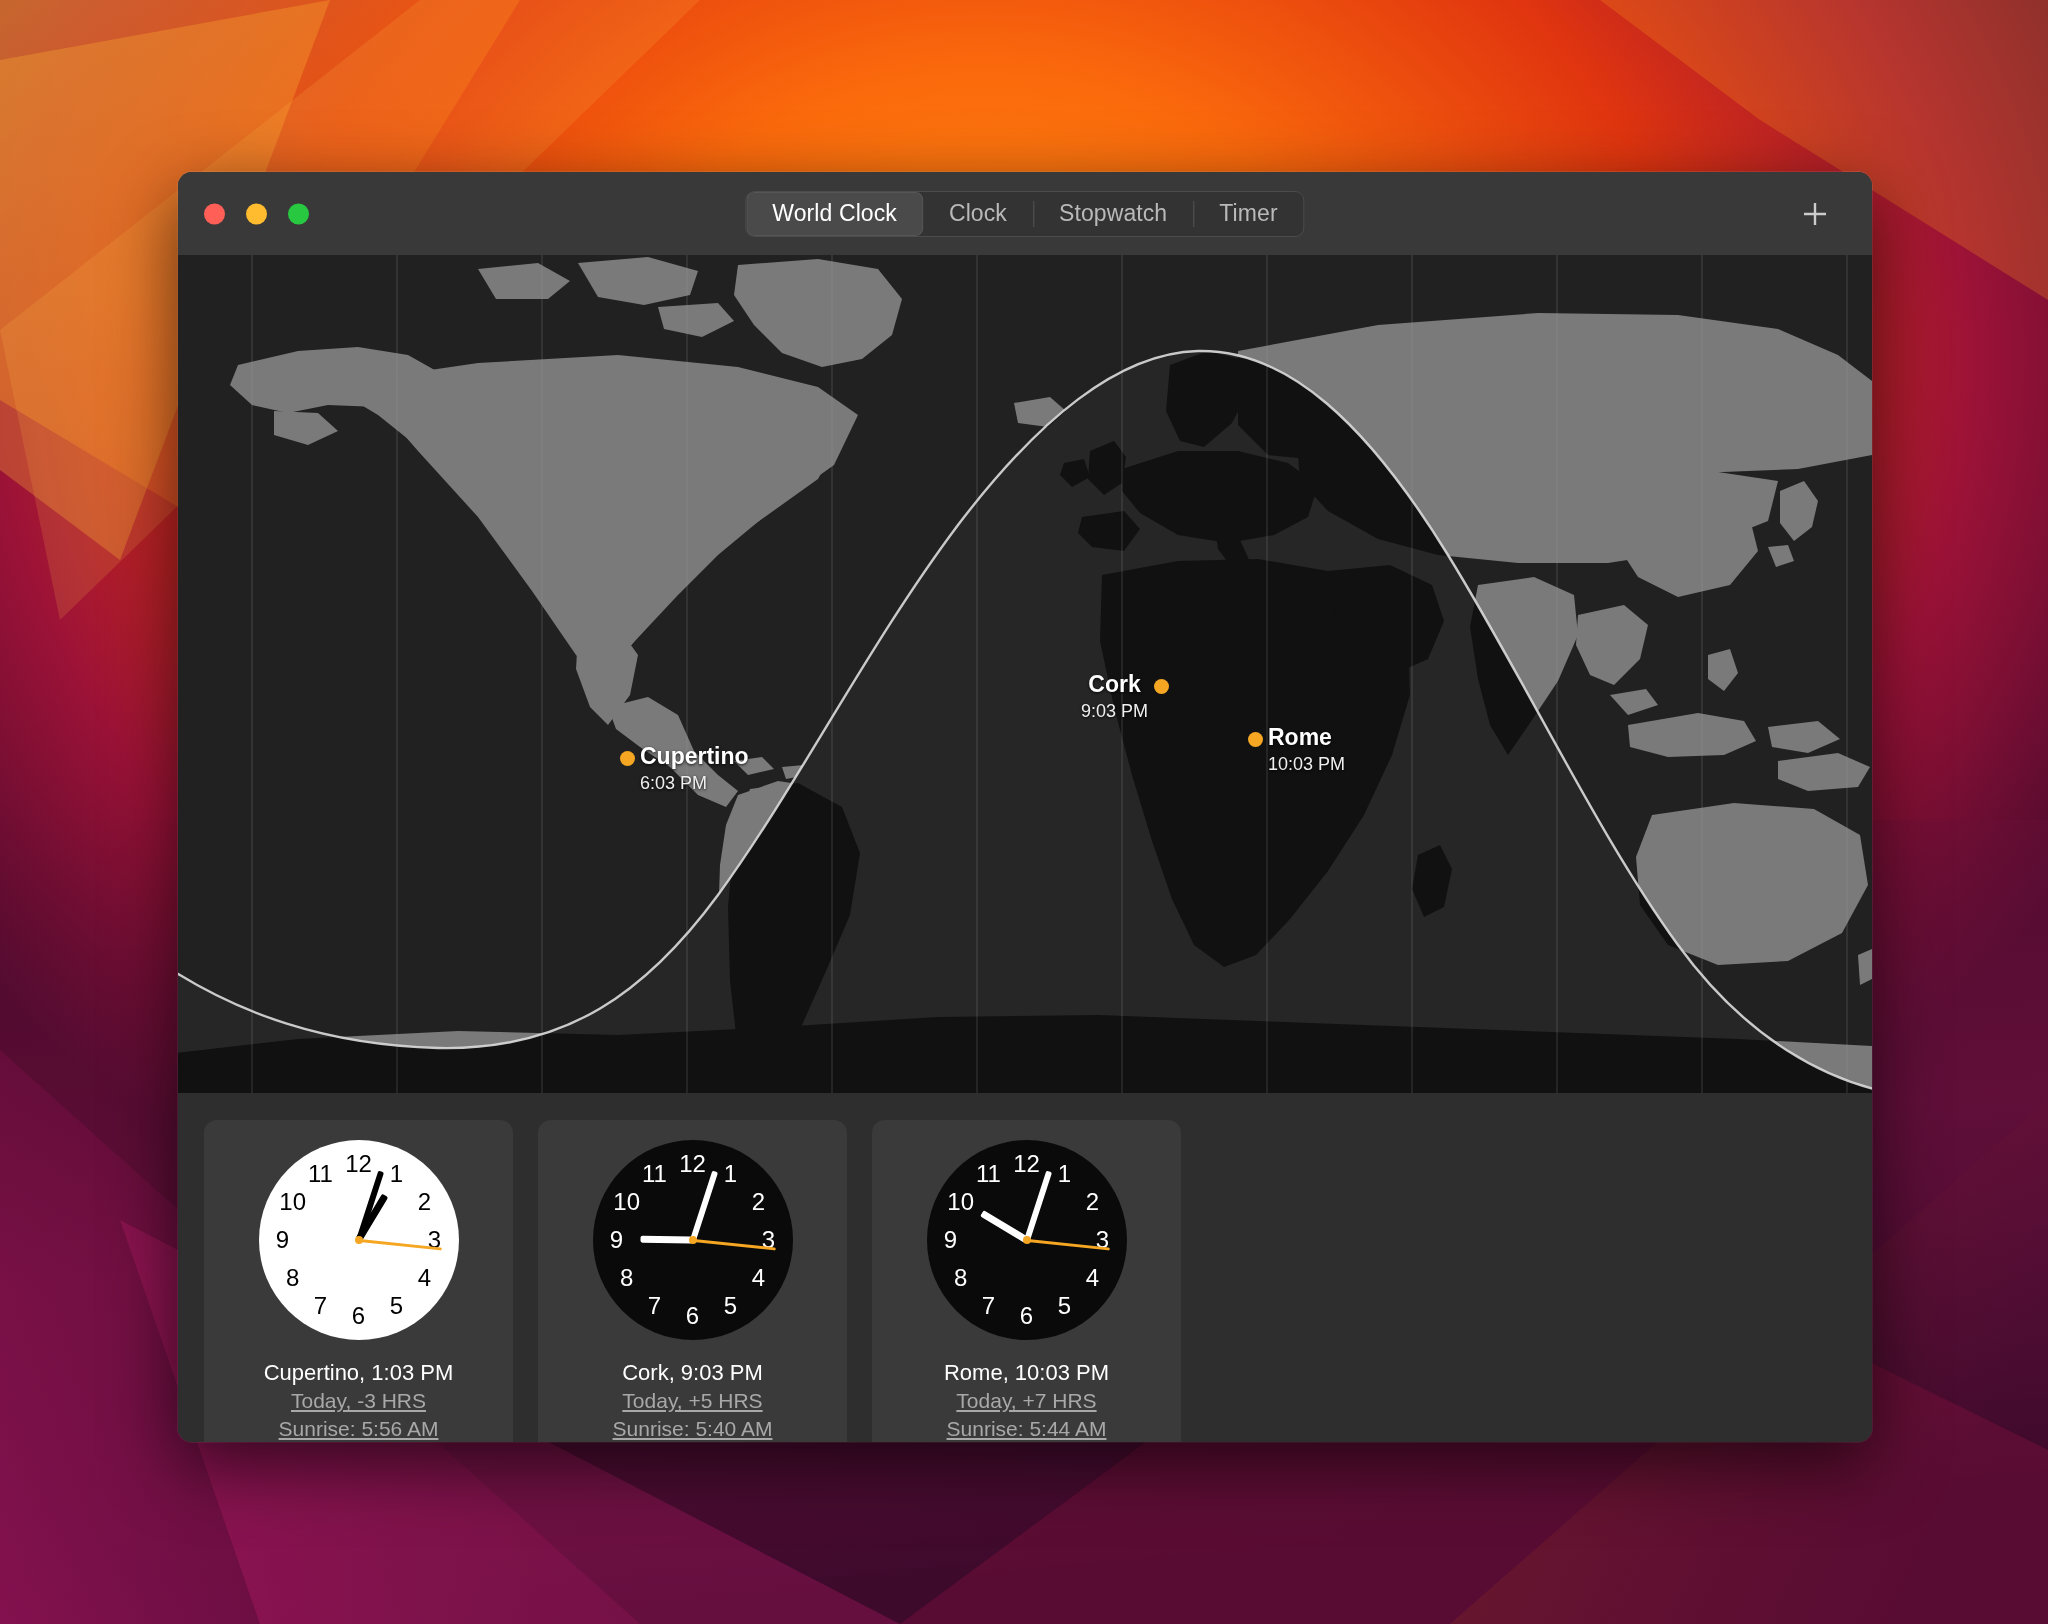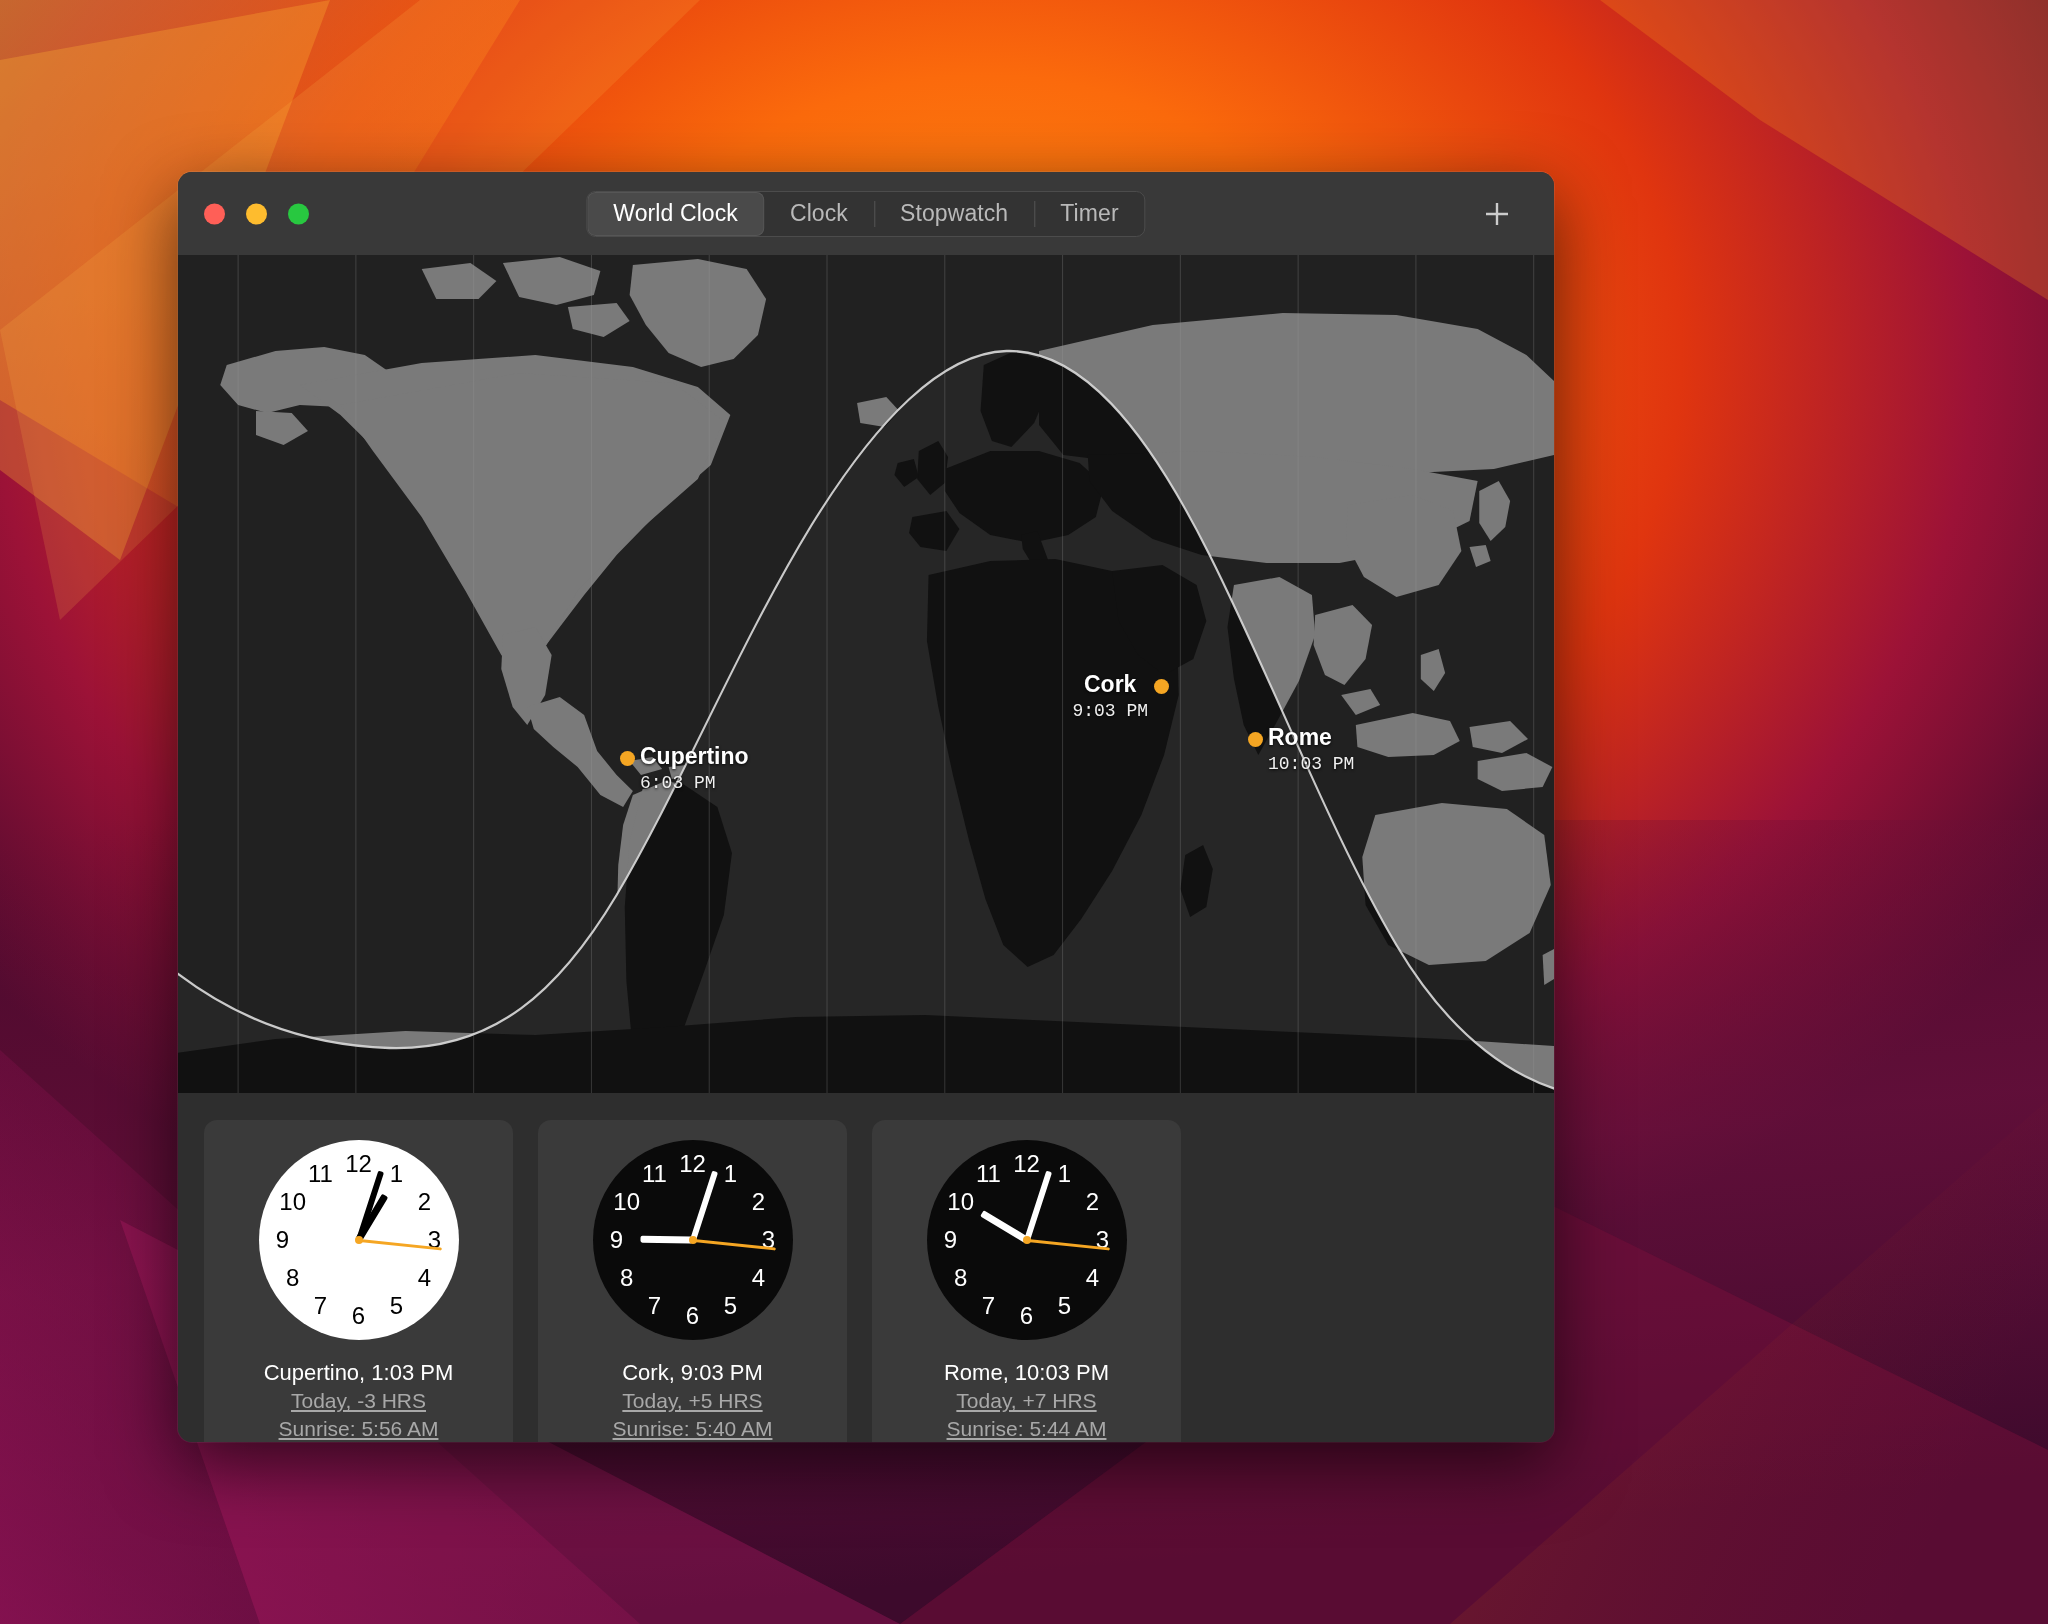--- a/index.html
+++ b/index.html
@@ -10,21 +10,21 @@
     position:relative;
   }
 
   
   #wallpaper { position:absolute; inset:0; z-index:0; }
 
   
   #window {
     position:absolute;
     left:178px; top:172px;
-    width:1376px; height:1270px;
+    width:1694px; height:1270px;
     border-radius:14px;
     overflow:hidden;
     background:#3a3a3a;
     box-shadow:0 22px 70px rgba(0,0,0,.62), 0 0 0 1px rgba(255,255,255,.10);
     z-index:5;
   }
 
   
   #titlebar {
     position:relative;
@@ -95,21 +95,20 @@
   .city-text { position:absolute; white-space:nowrap; }
   .city-name {
     font-size:23px; font-weight:bold; color:#ffffff;
     text-shadow:0 1px 3px rgba(0,0,0,.85);
     line-height:1;
   }
   .city-time {
     font-size:18px; color:#efefef; margin-top:6px;
     text-shadow:0 1px 3px rgba(0,0,0,.85);
     line-height:1;
-    font-family:Liberation Mono, monospace;
   }
   .city-text.right  { text-align:left; }
   .city-text.left   { text-align:center; }
 
   
   #panel {
     position:relative;
     height:349px;
     background:#2e2e2e;
     padding:27px 0 0 26px;

